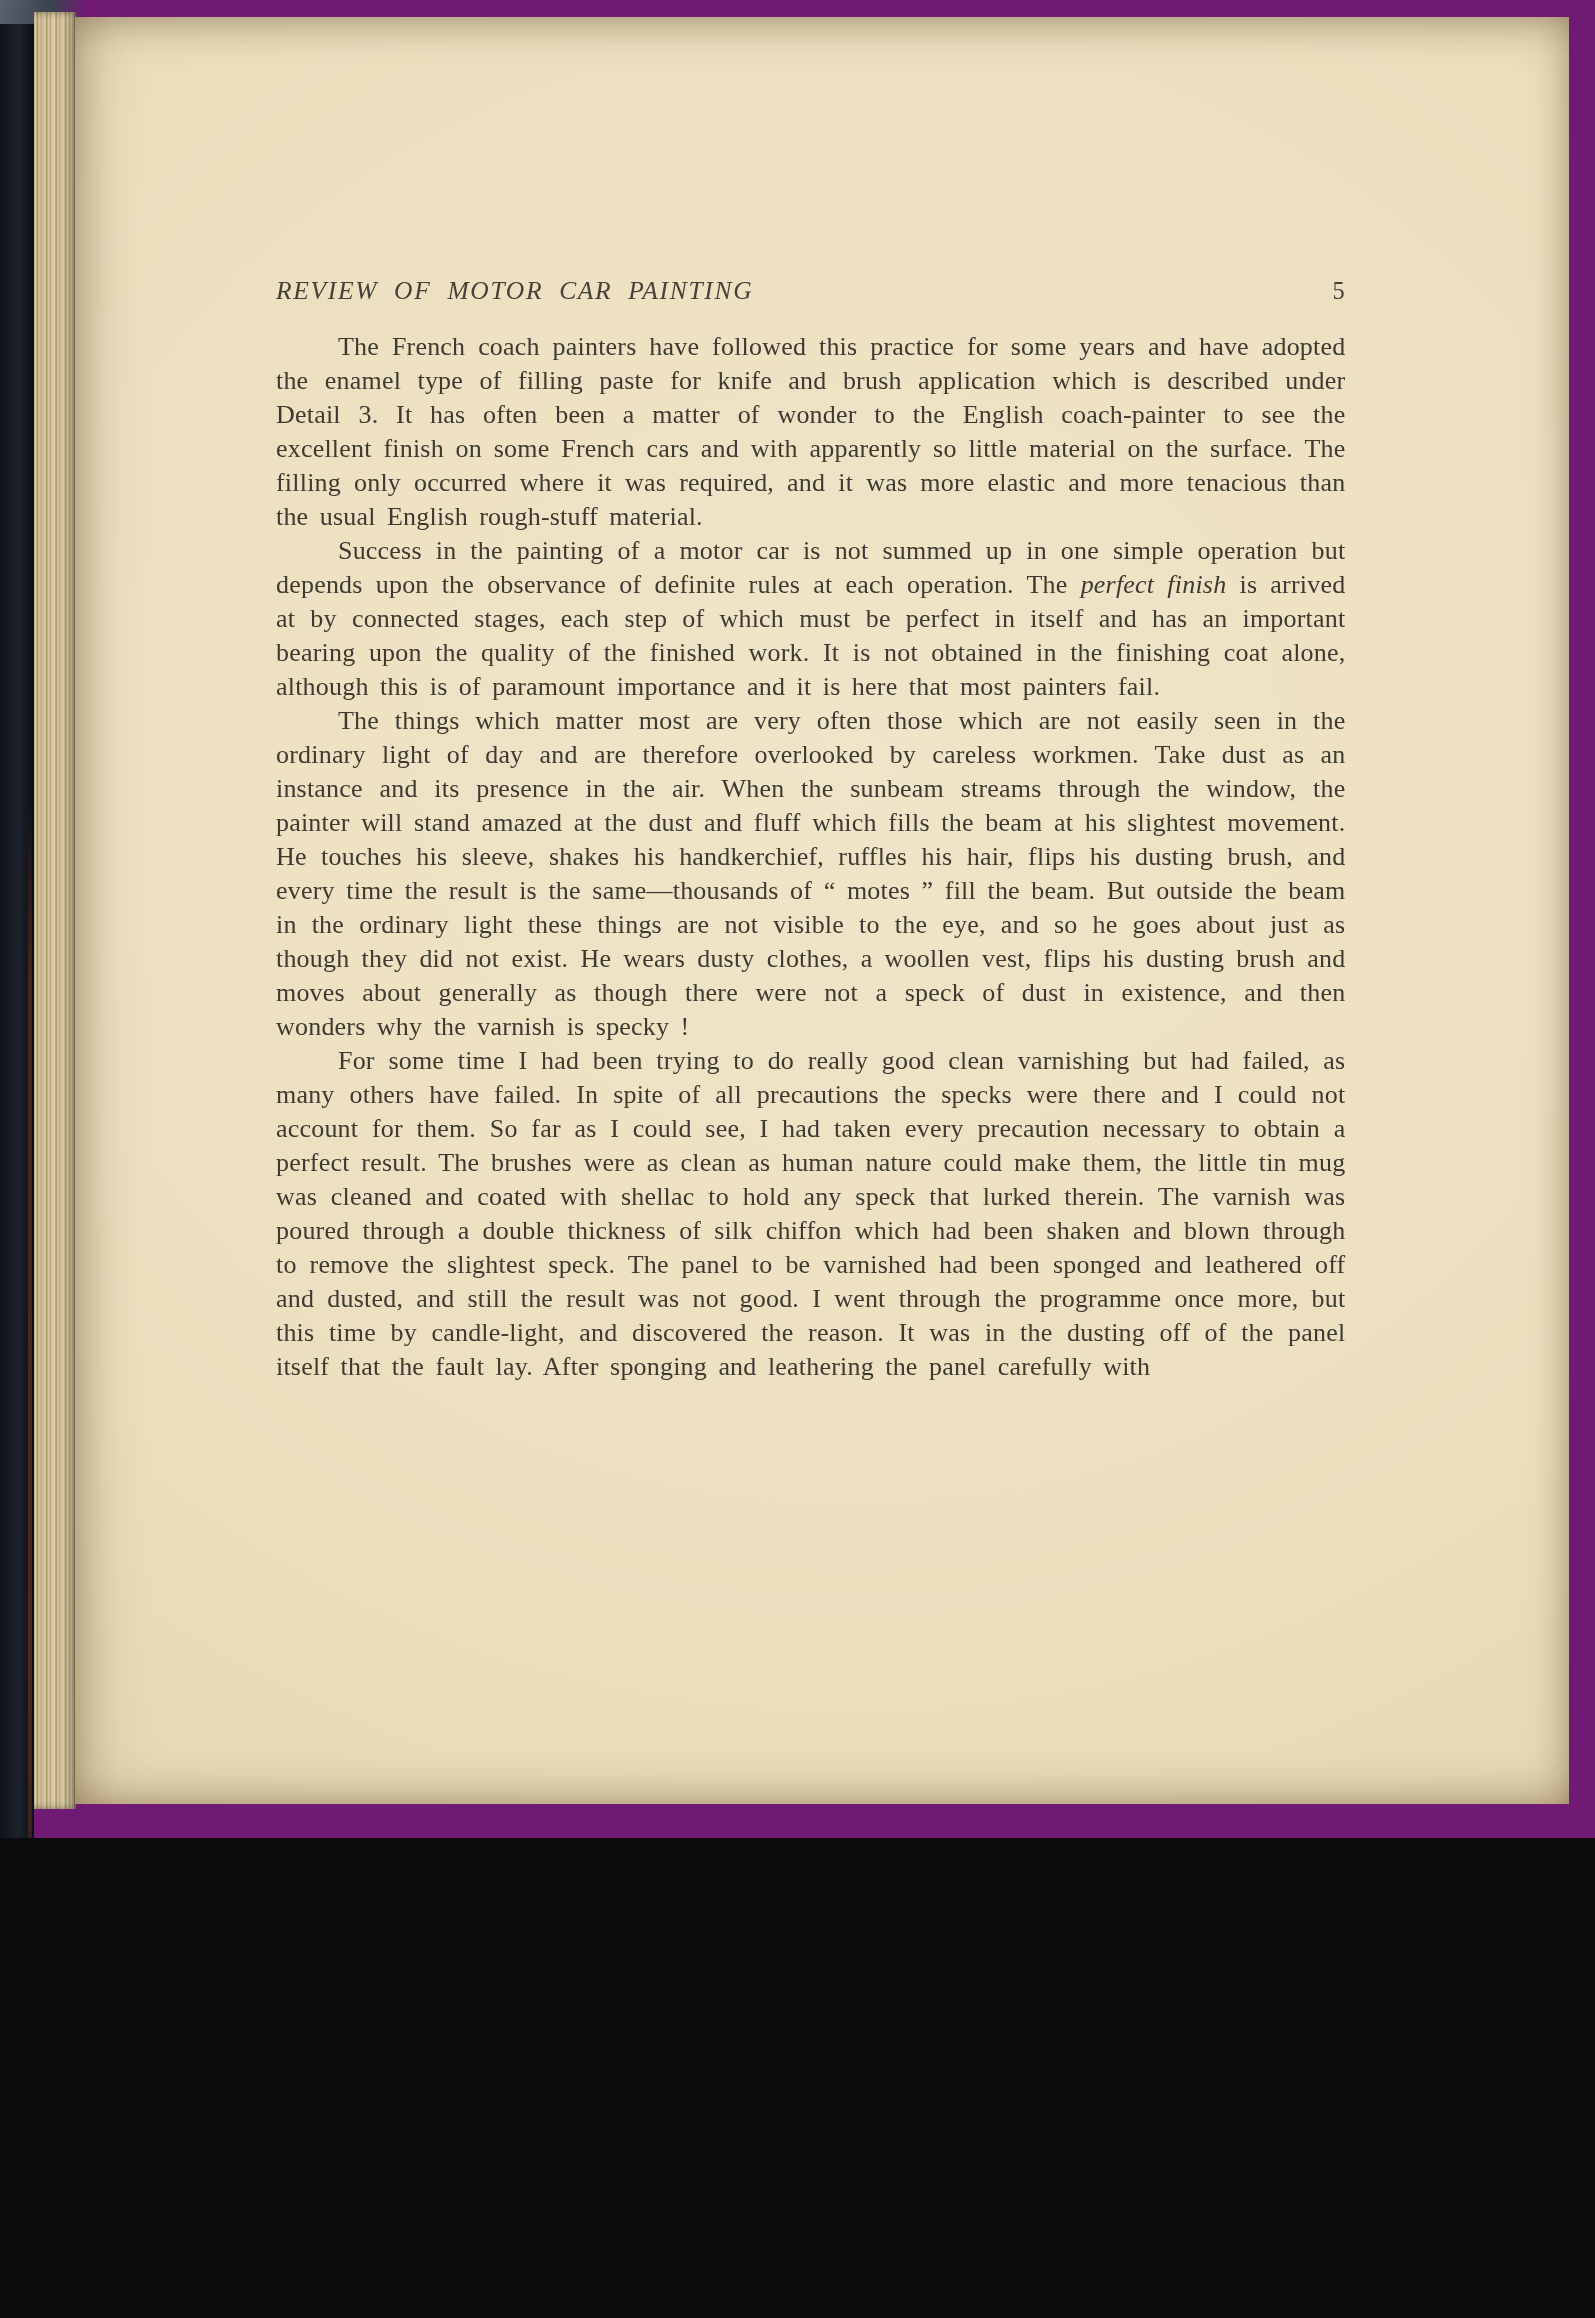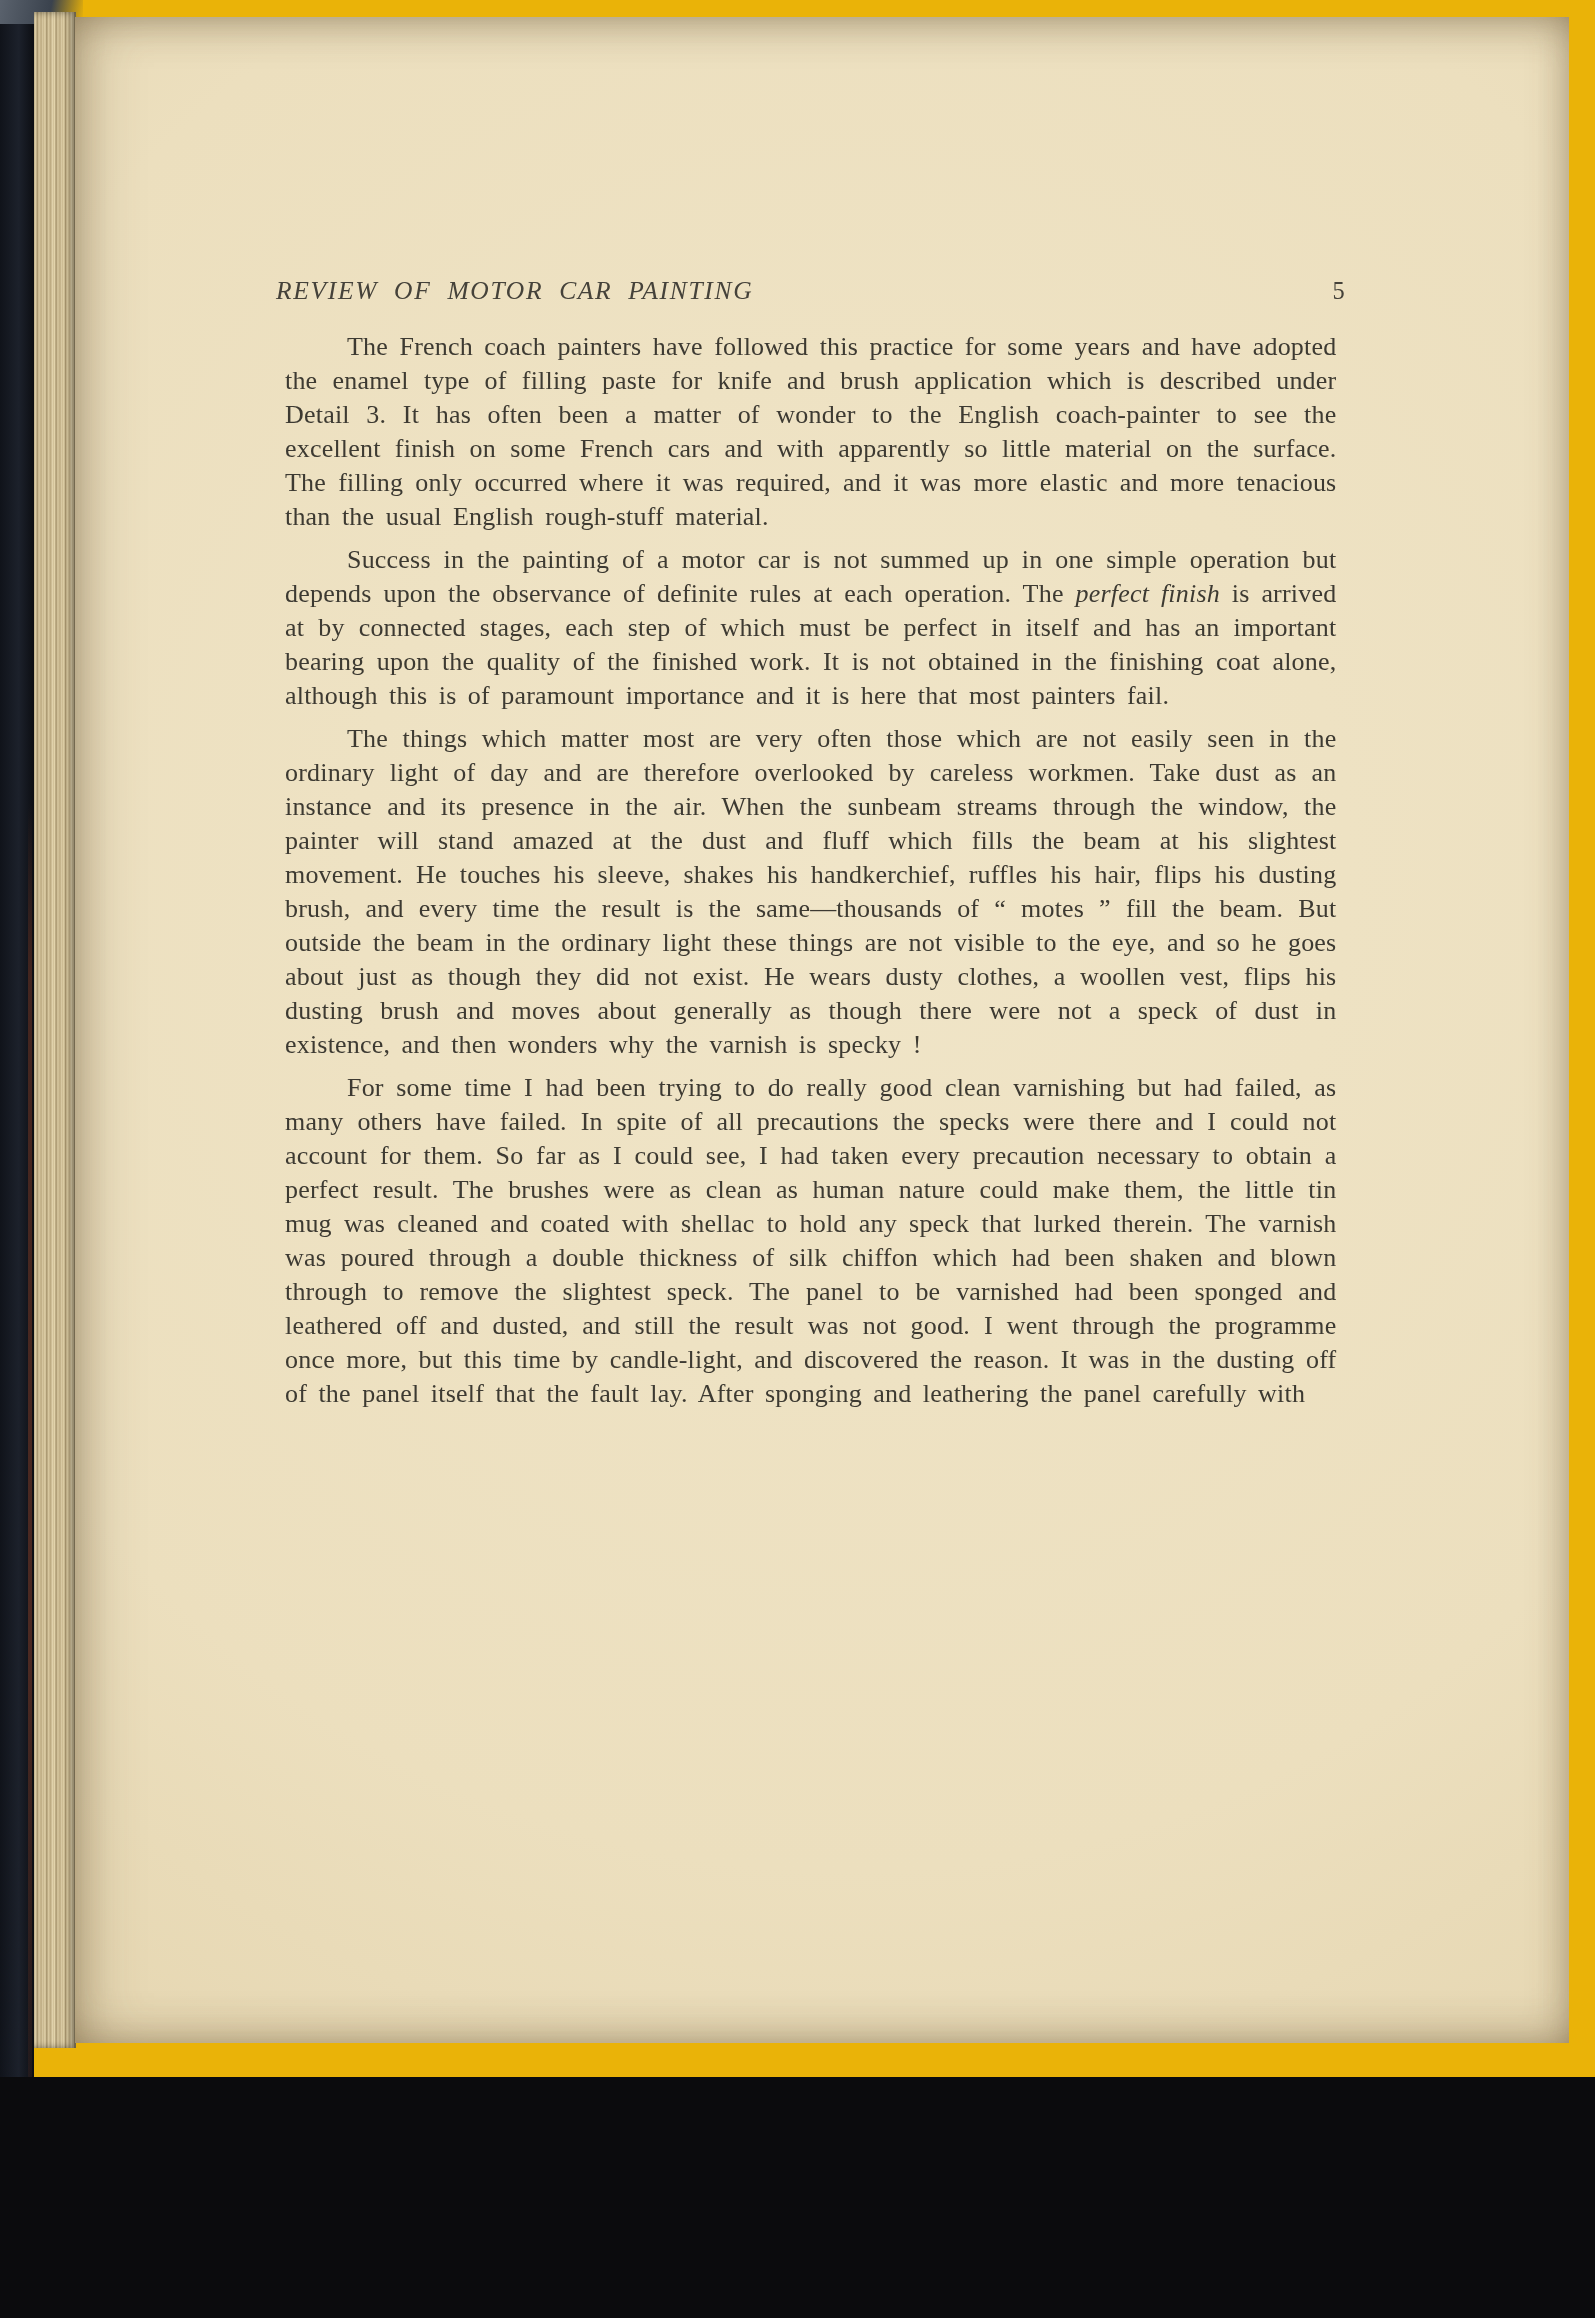--- a/index.html
+++ b/index.html
@@ -4,22 +4,22 @@
 <style>
   html, body {
     margin: 0;
     padding: 0;
     background: #0b0b0d;
     font-family: "Liberation Serif", "DejaVu Serif", serif;
   }
   .scan {
     position: relative;
     width: 1596px;
-    height: 2077px;
-    background: #eab308;
+    height: 1838px;
+    background: #701a75;
     overflow: hidden;
   }
   
   .spine {
     position: absolute;
     left: 0; top: 0;
     width: 34px; height: 100%;
     background: linear-gradient(90deg, #10131a 0%, #1c212b 55%, #0c0e13 100%);
   }
   
@@ -75,21 +75,21 @@
     letter-spacing: 1.7px;
     word-spacing: 7.8px;
     color: #45423a;
   }
   .page-number {
     font-size: 24.4px;
     color: #45423a;
     letter-spacing: 0.6px;
   }
   .body-text p {
-    margin: 9px;
+    margin: 0;
     font-size: 26px;
     line-height: 34px;
     text-align: justify;
     text-indent: 62px;
     word-spacing: 0.18em;
     letter-spacing: 0.2px;
     color: #3d3a32;
   }
   .body-text em {
   }

